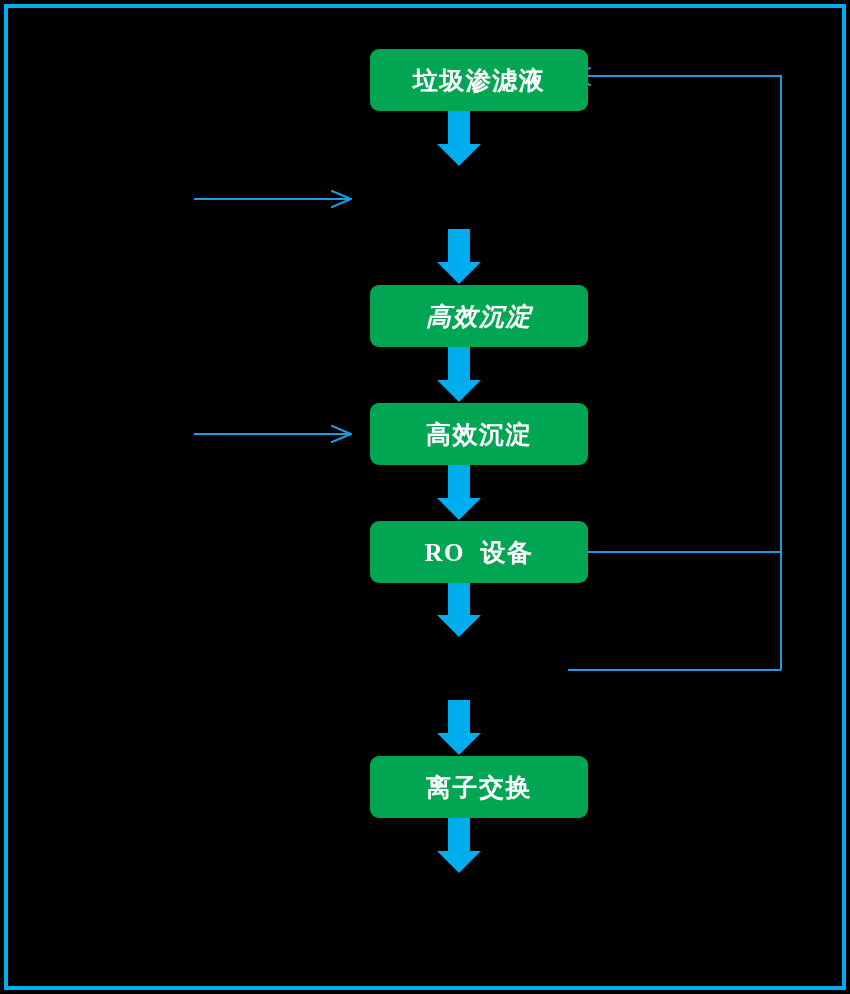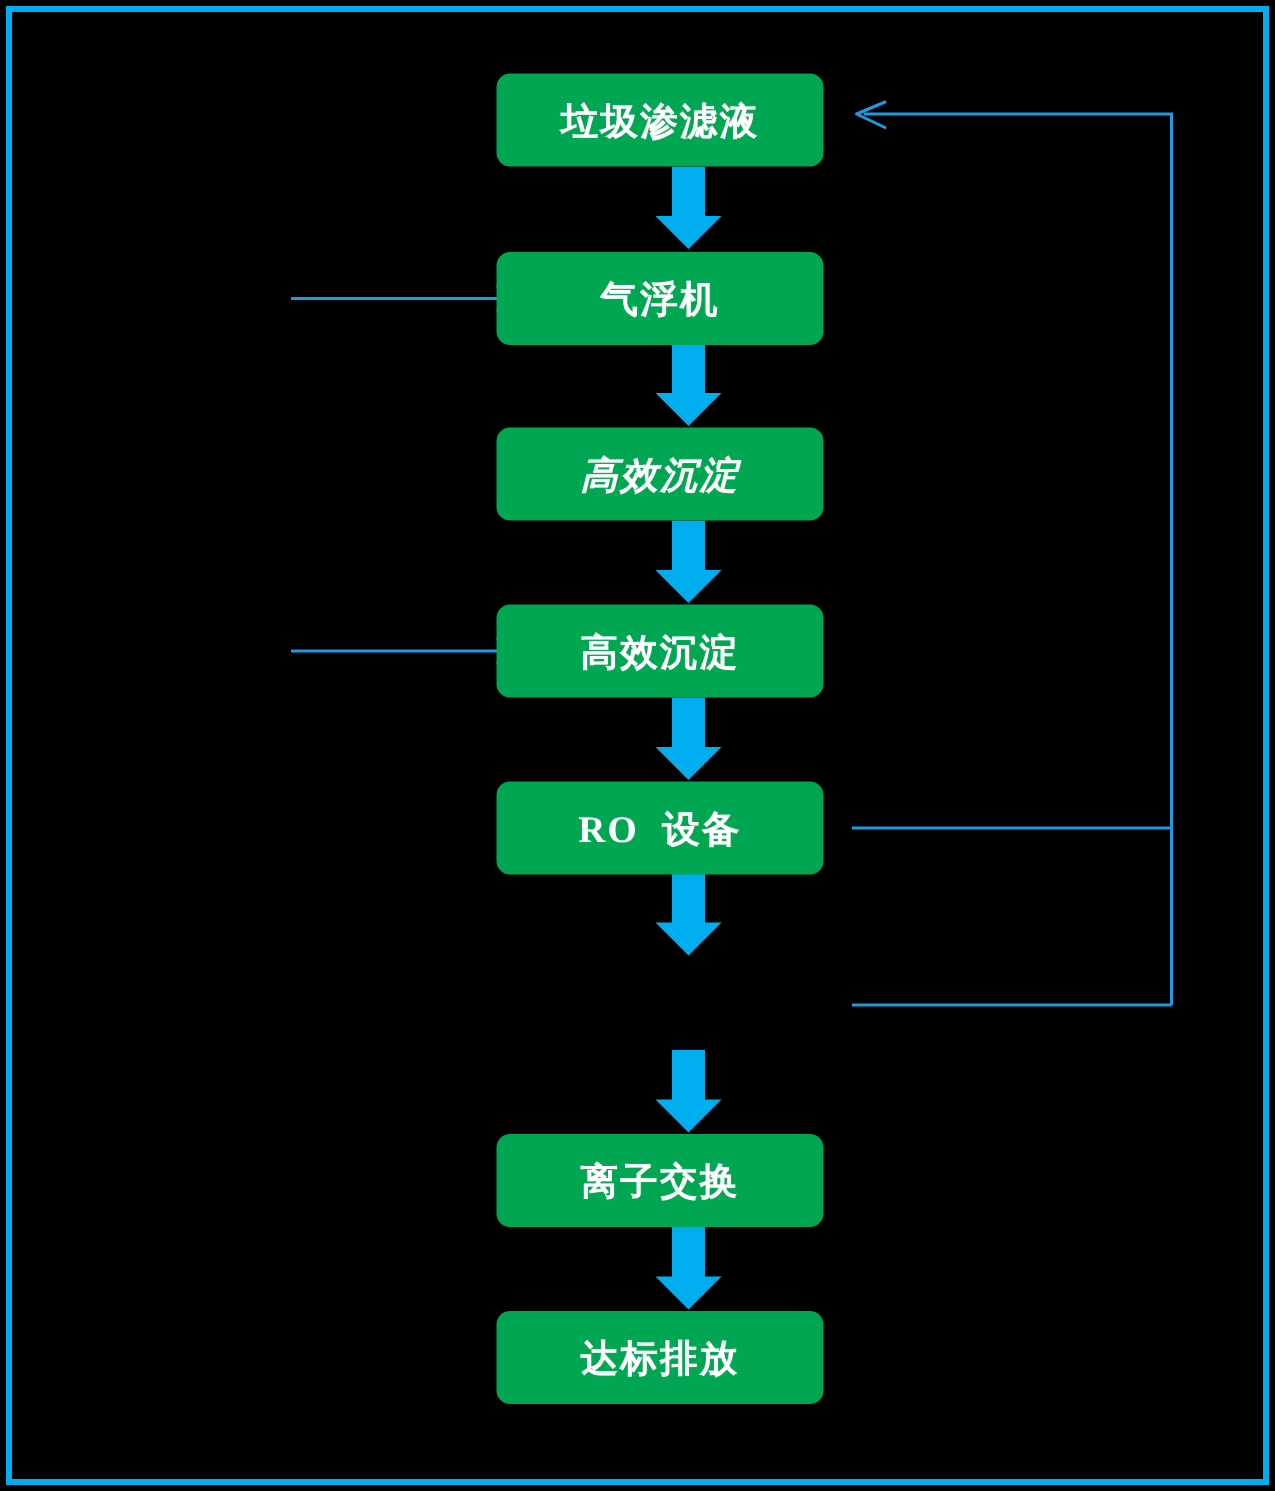--- a/index.html
+++ b/index.html
@@ -22,21 +22,21 @@
     top: 4px;
     width: 842px;
     height: 986px;
     border: 4px solid #00AEEF;
     box-sizing: border-box;
     background: #000000;
   }
   
   .node {
     position: absolute;
-    left: 331px;
+    left: 370px;
     width: 218px;
     height: 62px;
     background: #00A651;
     border-radius: 9px;
     display: flex;
     align-items: center;
     justify-content: center;
     color: #FFFFFF;
     font-size: 25px;
     font-weight: 700;
@@ -130,20 +130,18 @@
         <polygon points="13,0 35,0 35,33 46,33 24,55 2,33 13,33" fill="#00AEEF"></polygon>
       </svg>
   </div>
   <div class="thick-arrow" style="top:818px;">
     <svg viewBox="0 0 48 56">
         <polygon points="13,0 35,0 35,33 46,33 24,55 2,33 13,33" fill="#00AEEF"></polygon>
       </svg>
   </div>
 
   <div class="node" style="top:49px;">垃圾渗滤液</div>
-  <div class="node" style="top:168px;">气浮机</div>
   <div class="node" style="top:285px;font-style:italic;">高效沉淀</div>
   <div class="node" style="top:403px;">高效沉淀</div>
   <div class="node" style="top:521px;text-align:center;">RO  设备</div>
   <div class="node" style="top:756px;text-align:center;">离子交换</div>
-  <div class="node" style="top:874px;">达标排放</div>
 
 </div>
 
 </body></html>

